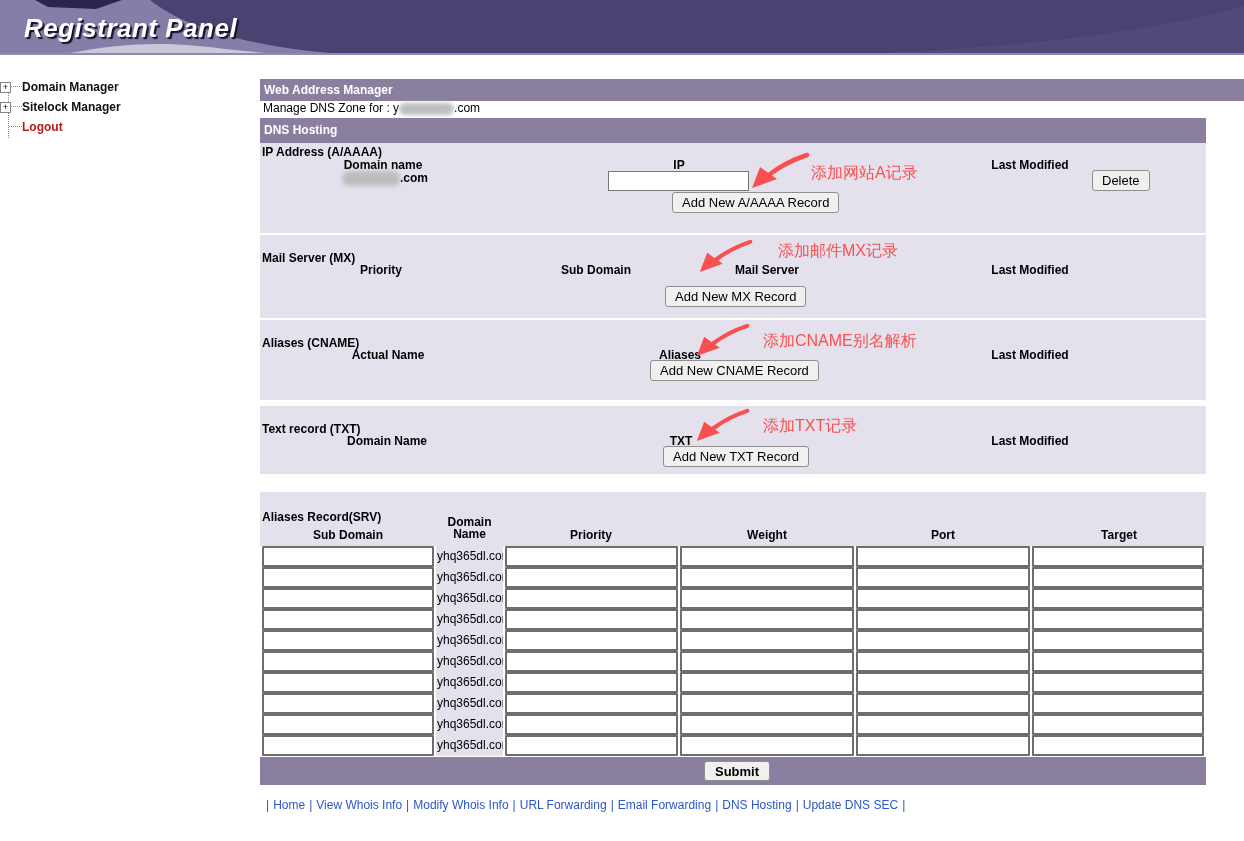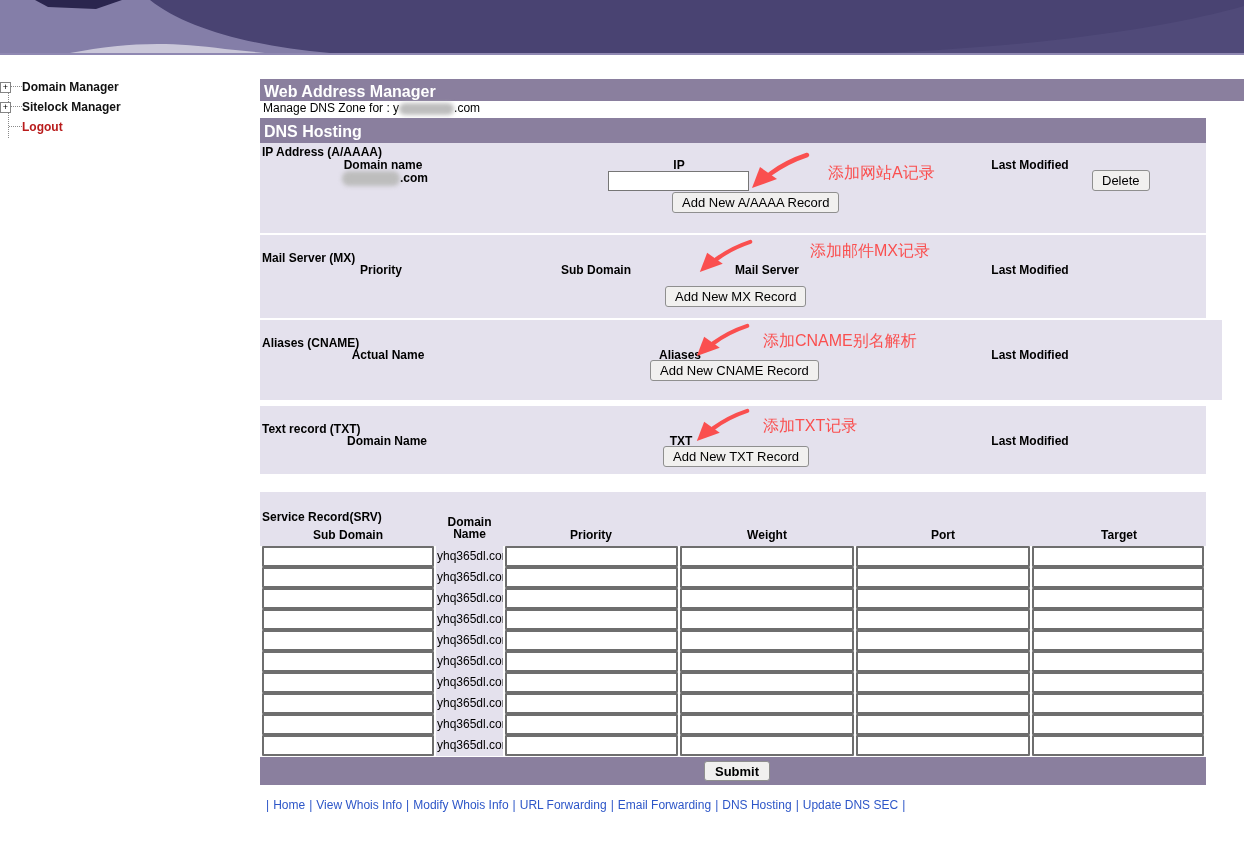--- a/index.html
+++ b/index.html
@@ -19,21 +19,21 @@
   .tree-vline{position:absolute;left:8px;top:11px;height:48px;border-left:1px dotted #8a8a8a;}
   .tree-item{position:absolute;left:0;height:16px;display:flex;align-items:center;}
   .plusbox{
     width:9px;height:9px;background:#fff;border:1px solid #848484;display:inline-flex;align-items:center;justify-content:center;
     font-size:9px;line-height:9px;color:#000;flex:none;z-index:2;
   }
   .hdots{width:11px;border-top:1px dotted #8a8a8a;height:1px;flex:none;}
   .tree-label{font-size:12px;font-weight:bold;color:#111;white-space:nowrap;}
   .logout-label{color:#b91c1c;}
   
-  .bar{position:absolute;left:260px;background:#8a7f9e;color:#ffffff;font-size:16px;font-weight:bold;
+  .bar{position:absolute;left:260px;background:#8a7f9e;color:#ffffff;font-size:12px;font-weight:bold;
        box-sizing:border-box;padding:4px 0 0 4px;}
   .manage-line{position:absolute;left:260px;top:101px;width:946px;height:17px;font-size:12px;color:#000;padding-left:3px;box-sizing:border-box;}
   .blur-blob{display:inline-block;vertical-align:middle;background:#bdbdbd;border-radius:7px;filter:blur(2px);}
   .section{position:absolute;left:260px;width:946px;background:#e4e1ed;}
   .sec-title{position:absolute;left:2px;font-size:12px;font-weight:bold;color:#000;white-space:nowrap;}
   .lbl{position:absolute;font-size:12px;font-weight:bold;color:#000;text-align:center;width:120px;white-space:nowrap;}
   .btn{
     position:absolute;font-family:"Liberation Sans",sans-serif;font-size:13px;color:#000;
     background:#f1f0ef;border:1px solid #8f8f8f;border-radius:3px;height:21px;box-sizing:border-box;
     padding:1px 9px;white-space:nowrap;
@@ -64,20 +64,21 @@
 <body>
 
 <div class="banner">
   <svg width="1244" height="53" viewBox="0 0 1244 53">
     <rect x="0" y="0" width="1244" height="53" fill="#494372"></rect>
     <path d="M0,0 L150,0 C185,28 250,46 330,53 L0,53 Z" fill="#8b85ae" opacity="0.9"></path>
     <path d="M35,0 L122,0 L96,9 L48,7 Z" fill="#2a254e"></path>
     <path d="M70,53 C125,43 165,41 225,49 L265,53 Z" fill="#d6d3e2" opacity="0.85"></path>
     <path d="M880,53 C1050,46 1175,26 1244,6 L1244,53 Z" fill="#565080" opacity="0.55"></path>
   </svg>
+  <div class="banner-title">Registrant Panel</div>
 </div>
 
 <div class="sidebar">
   <div class="tree-vline"></div>
   <div class="tree-item" style="top:0px;">
     <span class="plusbox">
         <span>+</span>
       </span>
     <span class="hdots"></span>
     <span class="tree-label">Domain Manager</span>
@@ -113,42 +114,42 @@
   </div>
   <div class="lbl" style="left:359px;top:15px;">IP</div>
   <input class="ip-input" style="left: 348px; top: 28px; width: 141px;" value="">
   <button class="btn" style="left:412px;top:49px;">Add New A/AAAA Record</button>
   <div class="arrow" style="left:490px;top:9px;width:60px;height:40px;">
     <svg viewBox="0 0 60 38" width="60" height="38">
       <path d="M57,3 C45,7 32,13 20,22" stroke="#fa4f4f" stroke-width="4.5" fill="none" stroke-linecap="round"></path>
       <polygon points="2,36 10,15 27,27" fill="#fa4f4f"></polygon>
     </svg>
   </div>
-  <div class="annotation" style="left:568px;top:20px;">添加网站A记录</div>
+  <div class="annotation" style="left:551px;top:20px;">添加网站A记录</div>
   <div class="lbl" style="left:690px;top:15px;width:160px;">Last Modified</div>
   <button class="btn" style="left:832px;top:27px;text-align:center;">Delete</button>
 </div>
 
 <div class="section" style="top:235px;height:83px;">
   <div class="sec-title" style="top:16px;">Mail Server (MX)</div>
   <div class="lbl" style="left:61px;top:28px;">Priority</div>
   <div class="lbl" style="left:276px;top:28px;">Sub Domain</div>
   <div class="lbl" style="left:447px;top:28px;">Mail Server</div>
   <button class="btn" style="left:405px;top:51px;">Add New MX Record</button>
   <div class="arrow" style="left:438px;top:4px;width:55px;height:35px;">
     <svg viewBox="0 0 60 38" width="55" height="35">
       <path d="M57,3 C45,7 32,13 20,22" stroke="#fa4f4f" stroke-width="4.5" fill="none" stroke-linecap="round"></path>
       <polygon points="2,36 10,15 27,27" fill="#fa4f4f"></polygon>
     </svg>
   </div>
-  <div class="annotation" style="left:518px;top:6px;margin-left:32px;">添加邮件MX记录</div>
+  <div class="annotation" style="left:518px;top:6px;">添加邮件MX记录</div>
   <div class="lbl" style="left:690px;top:28px;width:160px;">Last Modified</div>
 </div>
 
-<div class="section" style="top:320px;height:80px;padding-left:16px;">
+<div class="section" style="top:320px;height:80px;">
   <div class="sec-title" style="top:16px;">Aliases (CNAME)</div>
   <div class="lbl" style="left:68px;top:28px;">Actual Name</div>
   <div class="lbl" style="left:360px;top:28px;">Aliases</div>
   <button class="btn" style="left:390px;top:40px;">Add New CNAME Record</button>
   <div class="arrow" style="left:435px;top:3px;width:55px;height:35px;">
     <svg viewBox="0 0 60 38" width="55" height="35">
       <path d="M57,3 C45,7 32,13 20,22" stroke="#fa4f4f" stroke-width="4.5" fill="none" stroke-linecap="round"></path>
       <polygon points="2,36 10,15 27,27" fill="#fa4f4f"></polygon>
     </svg>
   </div>
@@ -165,21 +166,21 @@
     <svg viewBox="0 0 60 38" width="55" height="35">
       <path d="M57,3 C45,7 32,13 20,22" stroke="#fa4f4f" stroke-width="4.5" fill="none" stroke-linecap="round"></path>
       <polygon points="2,36 10,15 27,27" fill="#fa4f4f"></polygon>
     </svg>
   </div>
   <div class="annotation" style="left:503px;top:10px;">添加TXT记录</div>
   <div class="lbl" style="left:690px;top:28px;width:160px;">Last Modified</div>
 </div>
 
 <div class="section" style="top:492px;height:54px;">
-  <div class="sec-title" style="top:18px;">Service Record(SRV)</div>
+  <div class="sec-title" style="top:18px;">Aliases Record(SRV)</div>
   <div class="lbl" style="left:28px;top:36px;">Sub Domain</div>
   <div class="hdr-dn">Domain Name</div>
   <div class="lbl" style="left:271px;top:36px;">Priority</div>
   <div class="lbl" style="left:447px;top:36px;">Weight</div>
   <div class="lbl" style="left:623px;top:36px;">Port</div>
   <div class="lbl" style="left:799px;top:36px;">Target</div>
 </div>
 
 <div class="srv-rows">
   <div class="srv-row" style="top:0px">

